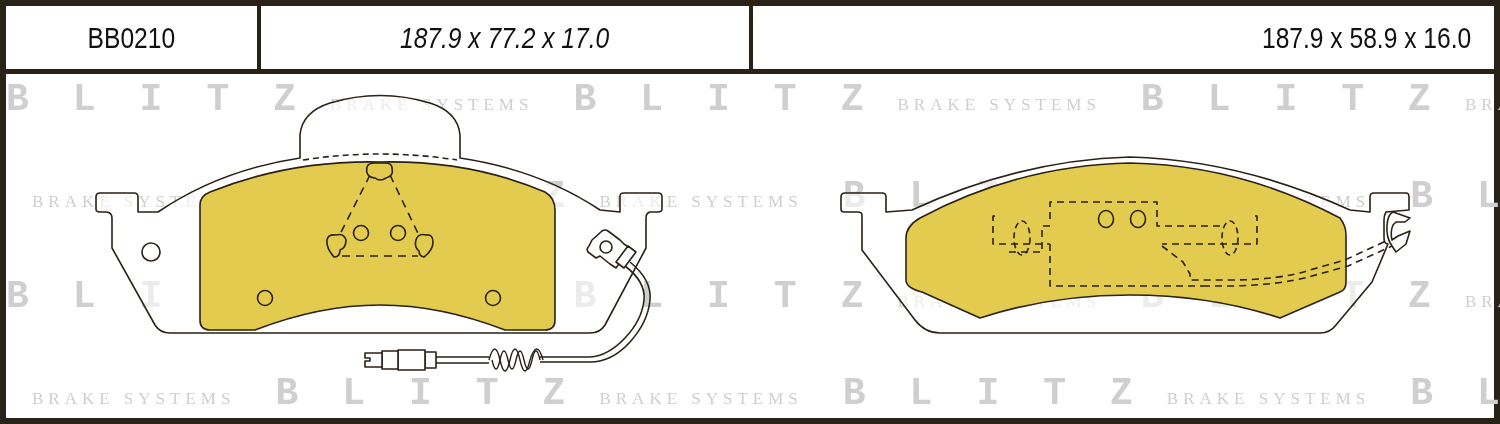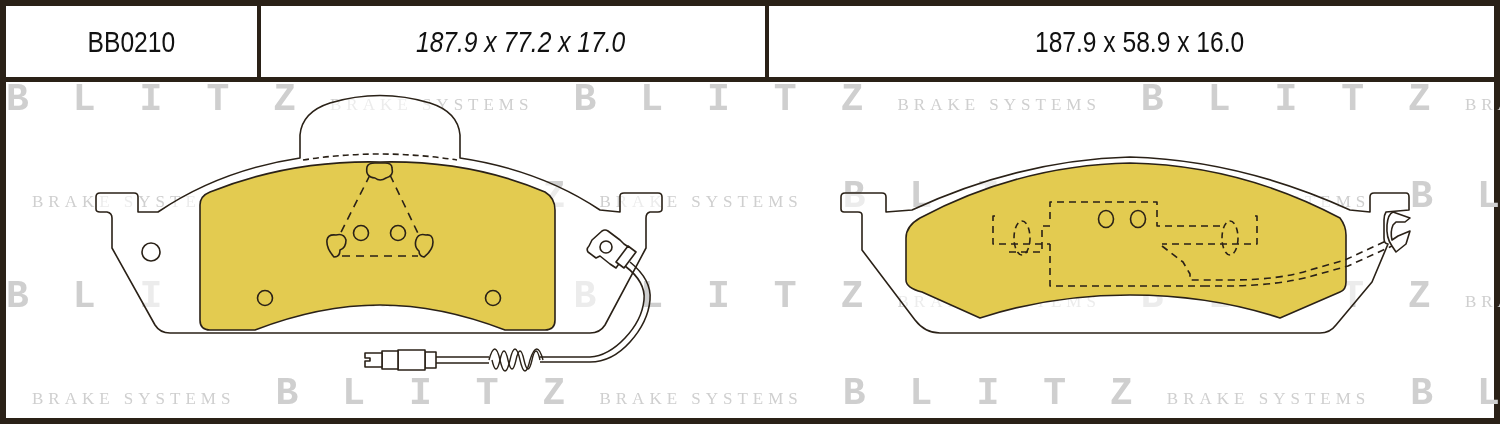--- a/index.html
+++ b/index.html
@@ -1,23 +1,23 @@
 <!DOCTYPE html>
 <html><head>
 <meta charset="utf-8">
 <style>
   html,body{margin:0;padding:0;background:#fff;}
   body{width:1500px;height:424px;position:relative;overflow:hidden;font-family:"Liberation Sans",sans-serif;}
   .frame{position:absolute;left:0;top:0;width:1500px;height:424px;box-sizing:border-box;border:6px solid #2a2117;border-left-width:6px;border-right-width:6px;}
-  .header{position:absolute;left:6px;top:6px;width:1488px;height:76px;display:flex;border-bottom:5px solid #2a2117;box-sizing:border-box;gap:16px;}
+  .header{position:absolute;left:6px;top:6px;width:1488px;height:68px;display:flex;border-bottom:5px solid #2a2117;box-sizing:border-box;}
   .cell{display:flex;align-items:center;justify-content:center;font-family:"Liberation Sans Narrow","Liberation Sans",sans-serif;font-size:30px;color:#111;transform:scaleX(0.82);}
   .cell-wrap{display:flex;align-items:center;justify-content:center;box-sizing:border-box;height:100%;}
   .c1{width:255px;border-right:4px solid #2a2117;}
   .c2{width:492px;border-right:4px solid #2a2117;font-style:italic;}
-  .c3{flex:1;}
+  .c3{flex:1;justify-content:flex-end;}
   .wm{position:absolute;left:6px;width:1488px;white-space:nowrap;color:#cfcfcf;pointer-events:none;}
   .wm span{display:inline-block;}
   .blitz{font-family:Liberation Mono, monospace;font-weight:bold;font-size:38px;letter-spacing:44px;}
   .brake{font-family:Liberation Serif, serif;font-size:17px;letter-spacing:5px;}
   svg.drawing{position:absolute;left:0;top:0;}
 </style>
 </head>
 <body>
 
 <div class="frame"></div>

